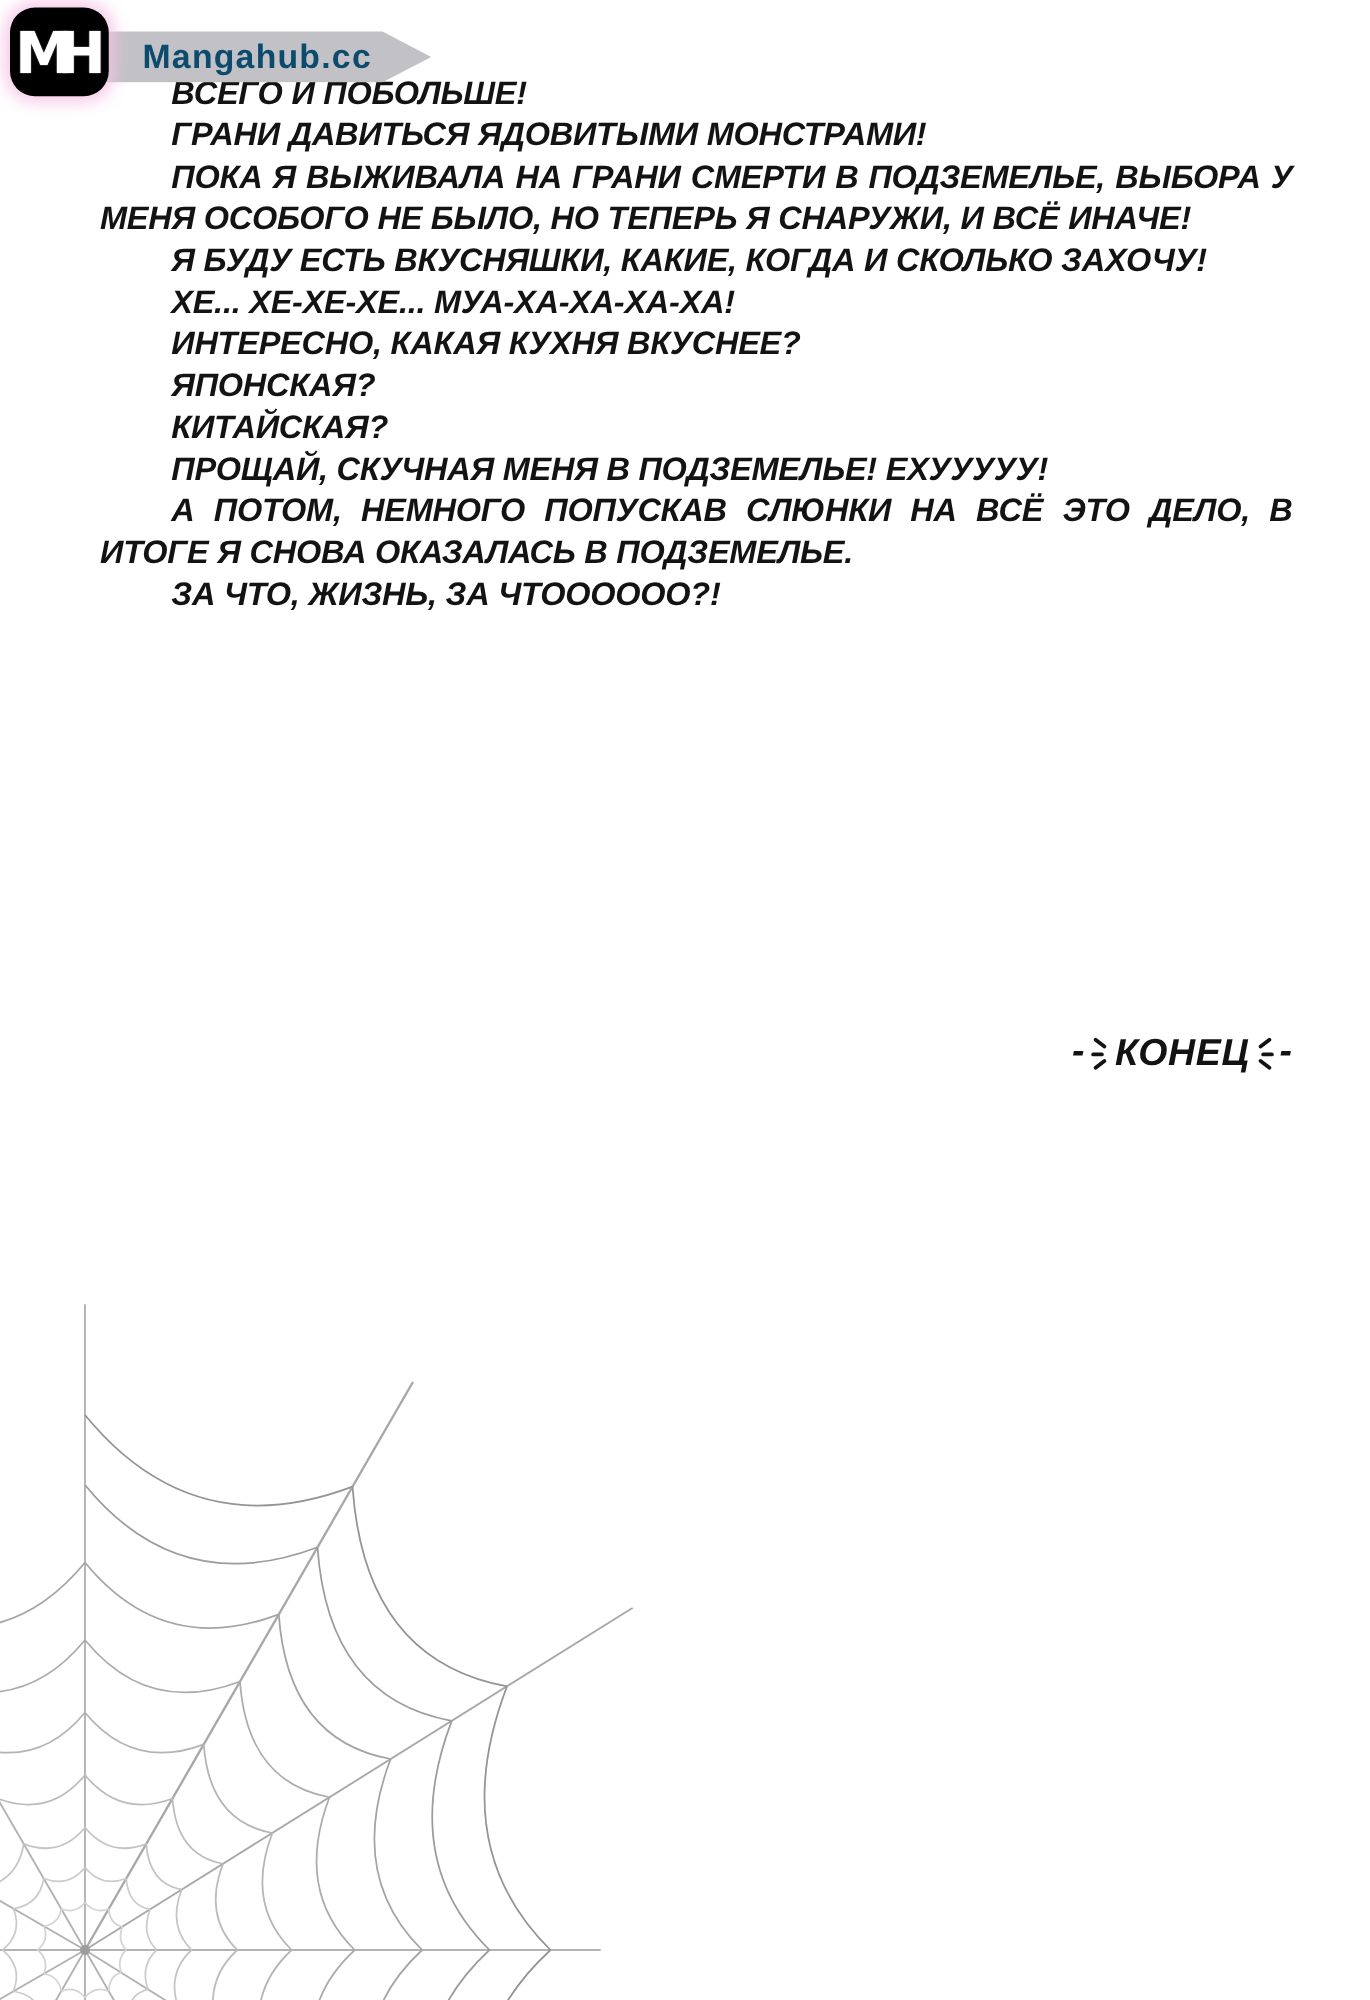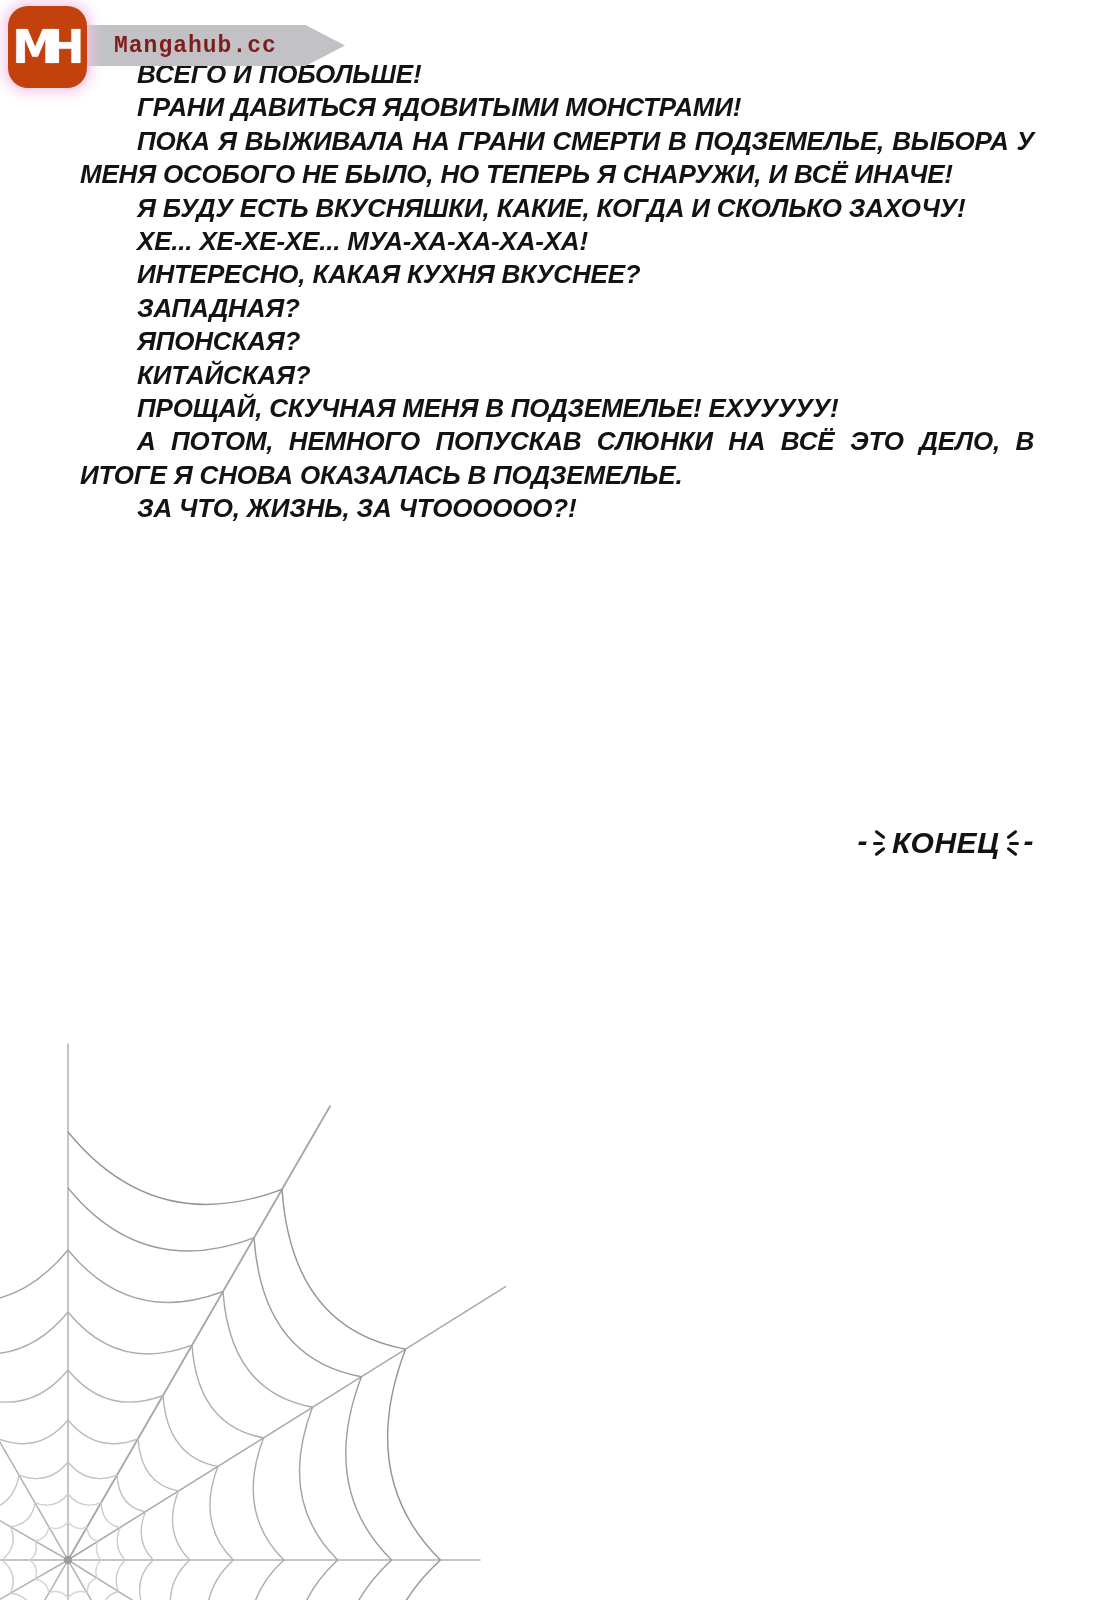--- a/index.html
+++ b/index.html
@@ -6,24 +6,24 @@
   .page{position:relative;width:1096px;height:1600px;background:#ffffff;overflow:hidden;
         font-family:"Liberation Sans",sans-serif;}
 
   
   .site-banner{position:absolute;left:42px;top:25px;width:303px;height:41px;
       background:#c2c2c6;
       clip-path:polygon(0 0,87% 0,100% 50%,87% 100%,0 100%);
       display:flex;align-items:center;
       filter:drop-shadow(0 0 6px rgba(246,190,228,.95)) drop-shadow(0 3px 6px rgba(246,190,228,.8));
       z-index:1;}
-  .site-name{color:#7f1d1d;font-family:Liberation Mono, monospace;
-      font-weight:bold;font-size:23px;letter-spacing:1px;padding-left:72px;white-space:nowrap;}
-  .logo-square{position:absolute;left:8px;top:6px;width:79px;height:82px;border-radius:20px;
-      background:#c2410c;z-index:2;display:flex;align-items:center;justify-content:center;
+  .site-name{color:#0c4a6e;font-family:Liberation Sans, sans-serif;
+      font-weight:bold;font-size:27px;letter-spacing:1px;padding-left:72px;white-space:nowrap;}
+  .logo-square{position:absolute;left:8px;top:6px;width:79px;height:71px;border-radius:20px;
+      background:#000000;z-index:2;display:flex;align-items:center;justify-content:center;
       box-shadow:0 0 12px 5px rgba(246,195,230,.85);}
   .logo-monogram{color:#ffffff;font-family:"DejaVu Sans","Liberation Sans",sans-serif;
       font-weight:bold;font-size:46px;letter-spacing:-0.26em;padding-right:0.22em;
       text-shadow:0 0 1px #fff;}
 
   
   .story{position:absolute;left:80px;top:58px;width:954px;
       color:#131313;font-weight:bold;font-style:italic;
       font-size:26px;line-height:33.4px;letter-spacing:-0.2px;
       text-align:justify;z-index:0;}
@@ -65,21 +65,20 @@
 
       <p>ПОКА Я ВЫЖИВАЛА НА ГРАНИ СМЕРТИ В ПОДЗЕМЕЛЬЕ, ВЫБОРА У МЕНЯ ОСОБОГО НЕ БЫЛО, НО ТЕПЕРЬ Я СНАРУЖИ, И ВСЁ ИНАЧЕ!</p>
 
       <p>Я БУДУ ЕСТЬ ВКУСНЯШКИ, КАКИЕ, КОГДА И СКОЛЬКО ЗАХОЧУ!</p>
 
       <p>ХЕ... ХЕ-ХЕ-ХЕ... МУА-ХА-ХА-ХА-ХА!</p>
 
 
       <p>ИНТЕРЕСНО, КАКАЯ КУХНЯ ВКУСНЕЕ?</p>
 
-      <p>ЗАПАДНАЯ?</p>
 
       <p>ЯПОНСКАЯ?</p>
 
       <p>КИТАЙСКАЯ?</p>
 
 
 
       <p>ПРОЩАЙ, СКУЧНАЯ МЕНЯ В ПОДЗЕМЕЛЬЕ! ЕХУУУУУ!</p>
 
       <p>А ПОТОМ, НЕМНОГО ПОПУСКАВ СЛЮНКИ НА ВСЁ ЭТО ДЕЛО, В ИТОГЕ Я СНОВА ОКАЗАЛАСЬ В ПОДЗЕМЕЛЬЕ.</p>

